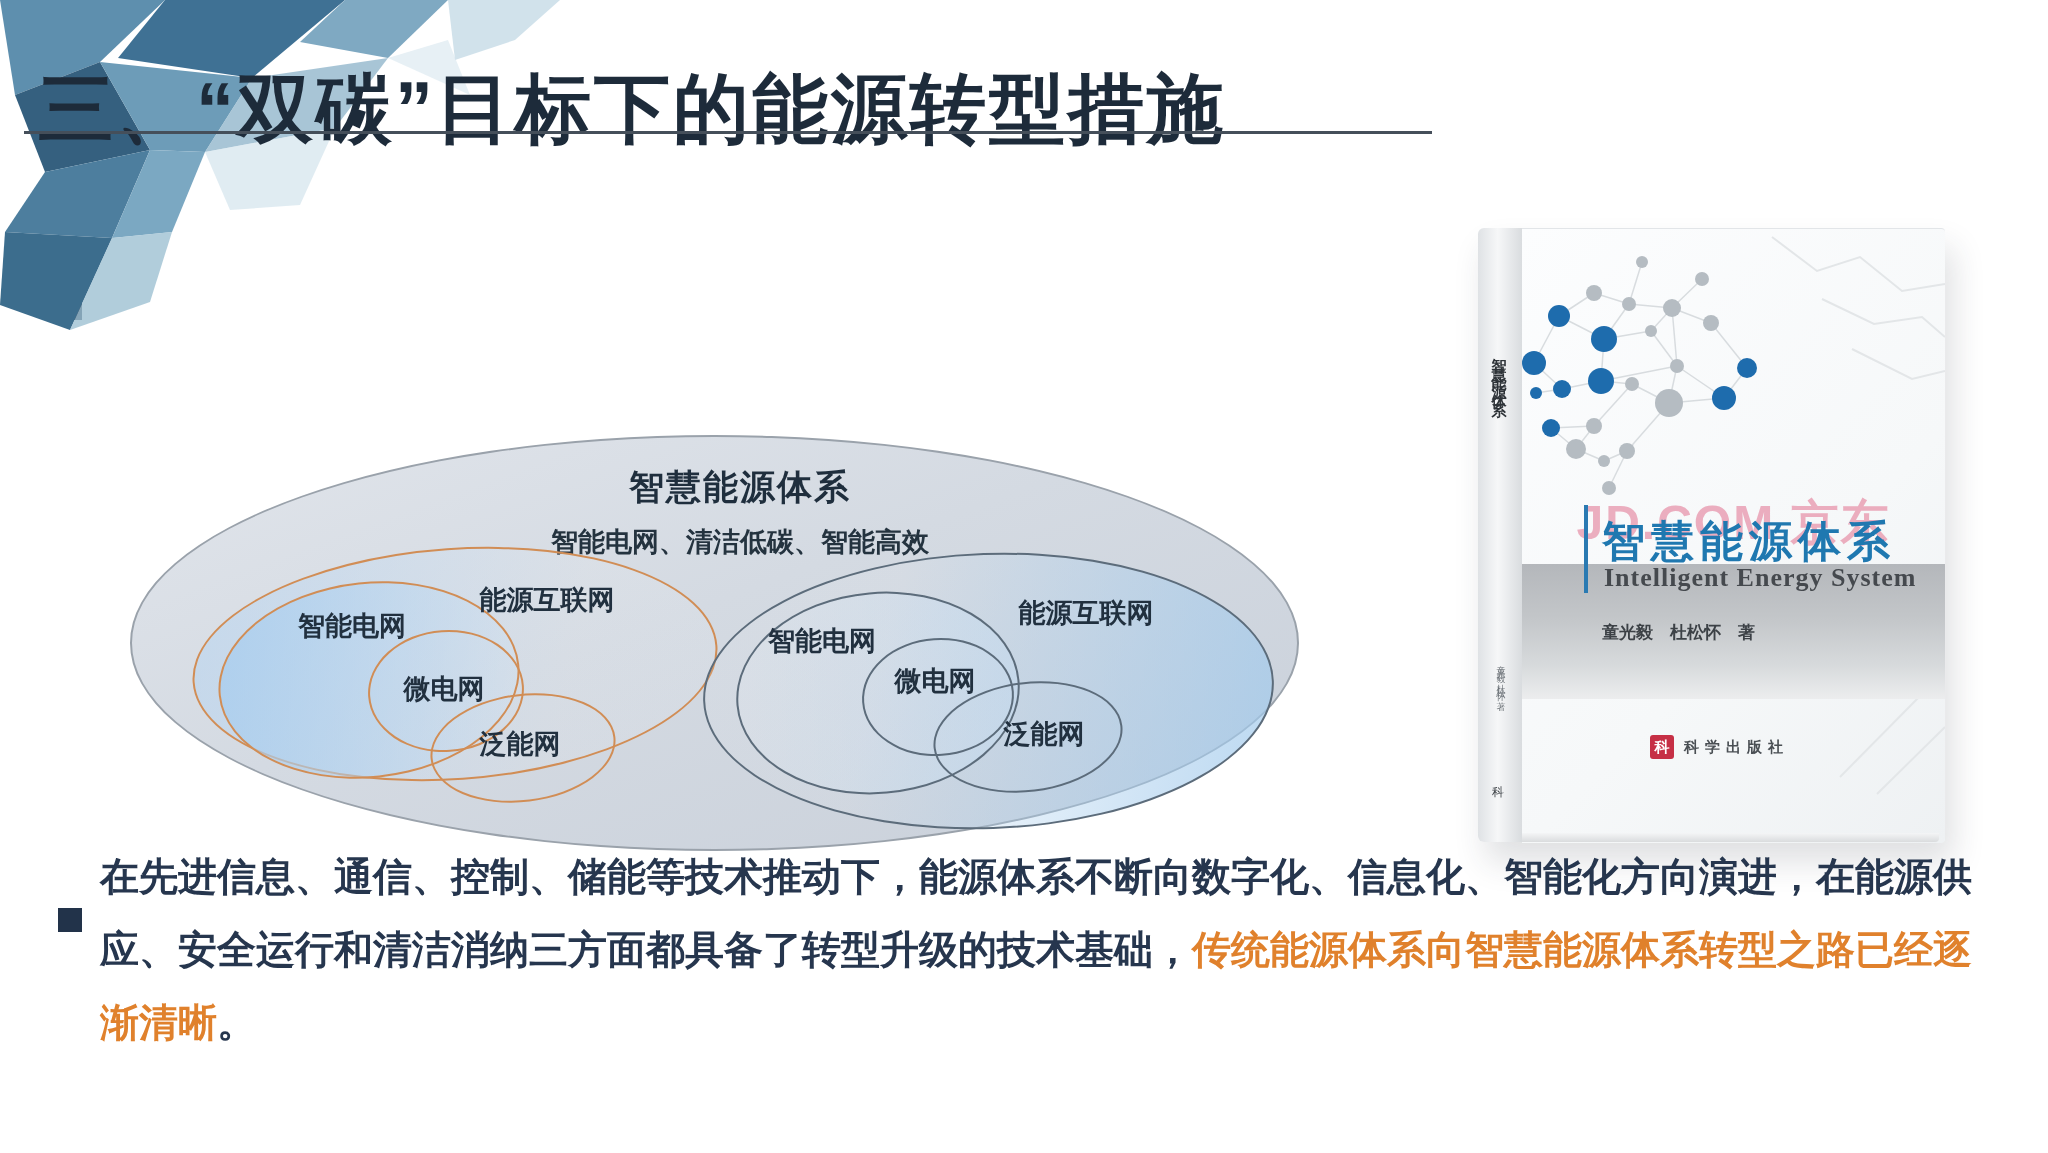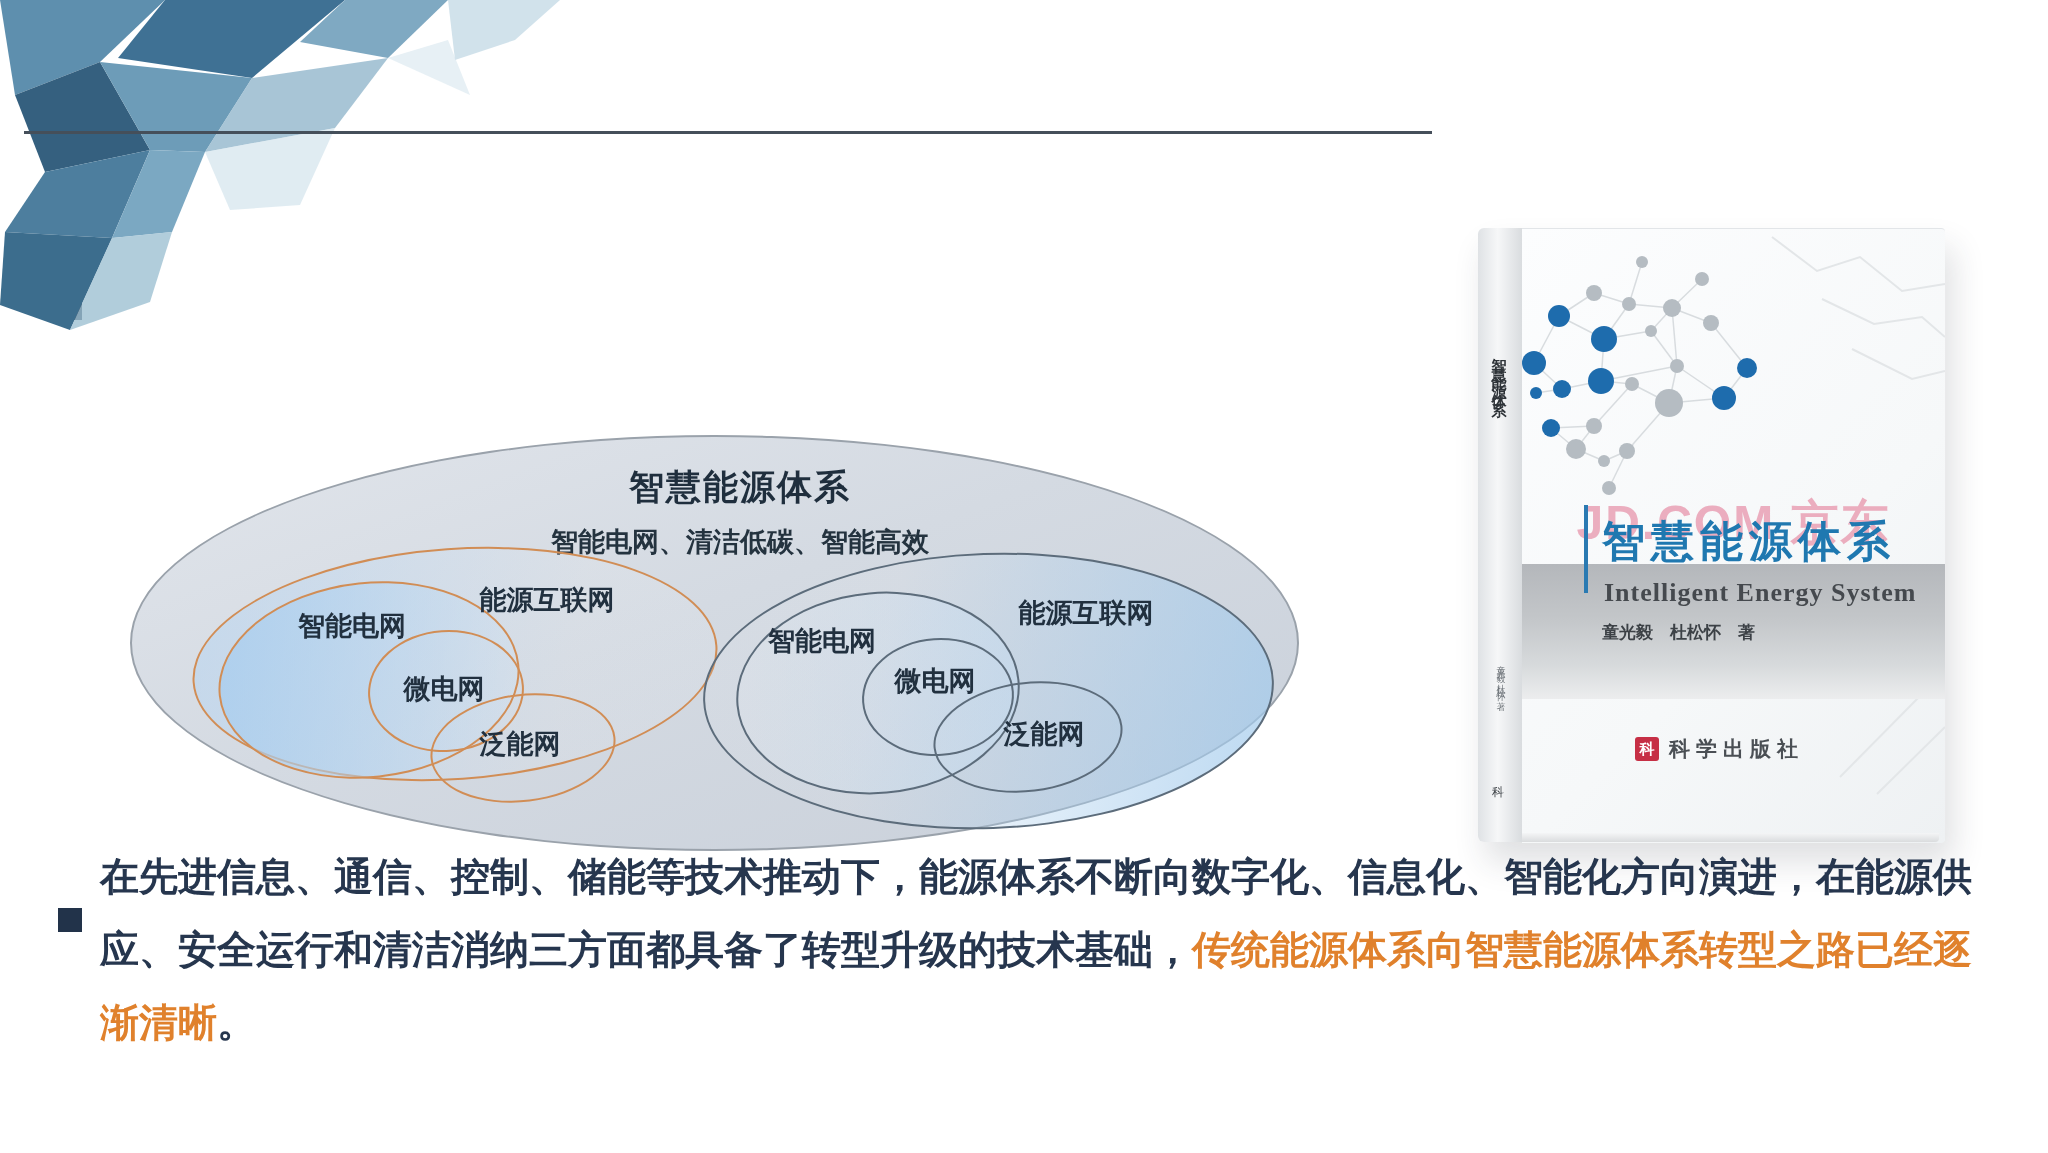--- a/index.html
+++ b/index.html
@@ -60,28 +60,28 @@
     background:linear-gradient(135deg,#fcfdfe 0%,#f6f8f9 60%,#eef1f3 100%);
     border-radius:0 4px 4px 0;border-top:1px solid #e2e5e8;overflow:hidden;text-decoration:underline;}
   .band{position:absolute;left:0;top:335px;width:100%;height:135px;
     background:linear-gradient(180deg,#b4b7bb 0%,#c3c6c9 40%,#d7dadc 75%,#ecedee 100%);}
   .cover-net{position:absolute;left:0;top:0;}
   .watermark{position:absolute;left:0;top:262px;width:100%;text-align:center;
     font-size:48px;font-weight:800;letter-spacing:2px;color:rgba(233,160,180,0.85);white-space:nowrap;}
   .vline{position:absolute;left:62px;top:276px;width:4px;height:88px;background:#2a7ab2;}
   .bk-title{position:absolute;left:80px;top:284px;font-size:43px;font-weight:900;
     color:#1f78b0;letter-spacing:6px;white-space:nowrap;}
-  .bk-sub{position:absolute;left:82px;top:349px;font-family:"Liberation Serif","DejaVu Serif",serif;
+  .bk-sub{position:absolute;left:82px;top:334px;font-family:"Liberation Serif","DejaVu Serif",serif;
     font-size:26px;font-weight:700;color:#45494e;letter-spacing:1px;white-space:nowrap;}
   .bk-authors{position:absolute;left:80px;top:392px;font-size:17px;font-weight:700;color:#3c4146;}
   .pub-row{position:absolute;left:0;top:506px;width:100%;display:flex;align-items:center;
     justify-content:center;transform:translateX(-14px);}
   .pub-logo{width:24px;height:24px;background:#c62f45;border-radius:3px;margin-right:10px;
     color:#ffffff;font-size:15px;font-weight:700;text-align:center;line-height:24px;}
-  .pub-name{font-size:21px;font-weight:800;color:#4a4f54;letter-spacing:6px;}
+  .pub-name{font-size:15px;font-weight:800;color:#4a4f54;letter-spacing:6px;}
   .pages{position:absolute;left:44px;bottom:0;width:417px;height:9px;
     background:linear-gradient(180deg,#f4f5f6,#dadcde);border-radius:0 0 4px 0;}
 </style>
 </head>
 <body>
 
 <div class="slide">
 
   <svg class="deco" width="560" height="340" viewBox="0 0 560 340">
     <polygon points="0,0 165,0 100,62 15,95" fill="#5e8fae"></polygon>
@@ -92,20 +92,21 @@
     <polygon points="100,62 252,78 205,152 150,150" fill="#6d9cb8"></polygon>
     <polygon points="252,78 388,58 335,128 205,152" fill="#8fb5ca" opacity="0.78"></polygon>
     <polygon points="388,58 448,40 470,95" fill="#d4e3ec" opacity="0.55"></polygon>
     <polygon points="45,172 150,150 112,238 5,232" fill="#4d7e9e"></polygon>
     <polygon points="150,150 205,152 172,232 112,238" fill="#7ba8c2"></polygon>
     <polygon points="205,152 335,128 300,205 230,210" fill="#c7dce7" opacity="0.55"></polygon>
     <polygon points="5,232 112,238 70,330 0,305" fill="#3c6d8d"></polygon>
     <polygon points="112,238 172,232 150,302 70,330" fill="#9dc0d2" opacity="0.8"></polygon>
   </svg>
 
+  <h1 class="page-title">三、“双碳”目标下的能源转型措施</h1>
   <div class="divider"></div>
 
   <div class="marker" style="left:58px;top:296px;"></div>
 
   <div class="diagram">
     <div class="ellipse outer-e"></div>
 
     <div class="dg-title">智慧能源体系</div>
     <div class="dg-sub">智能电网、清洁低碳、智能高效</div>
 

